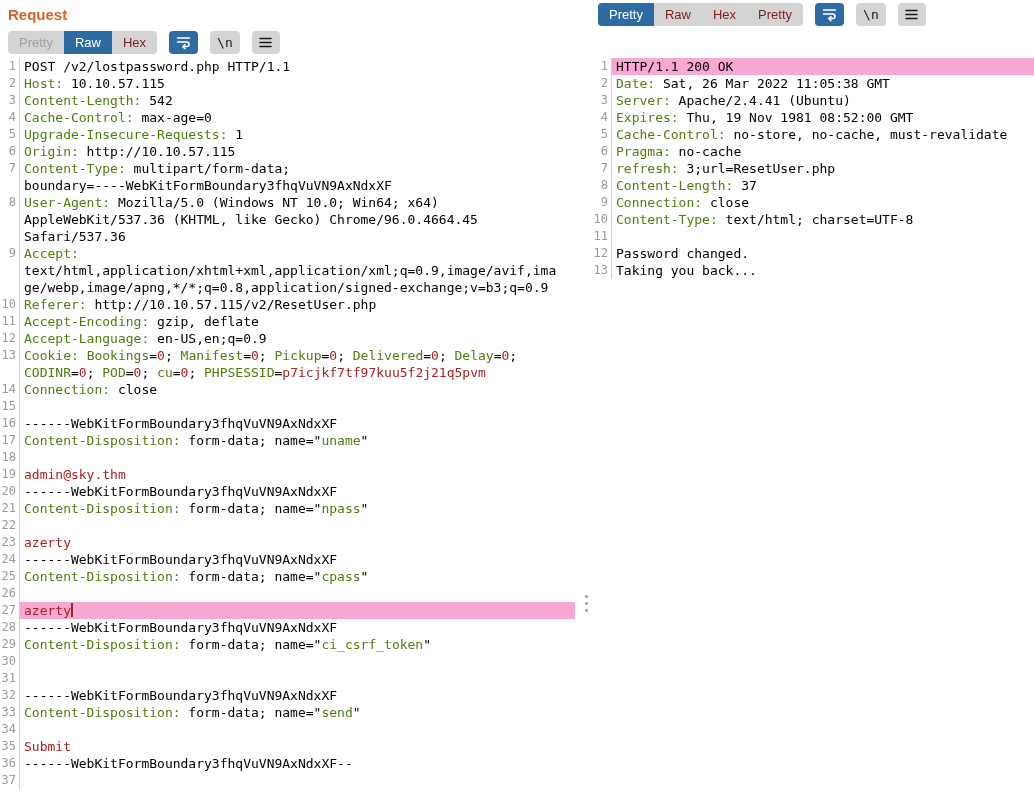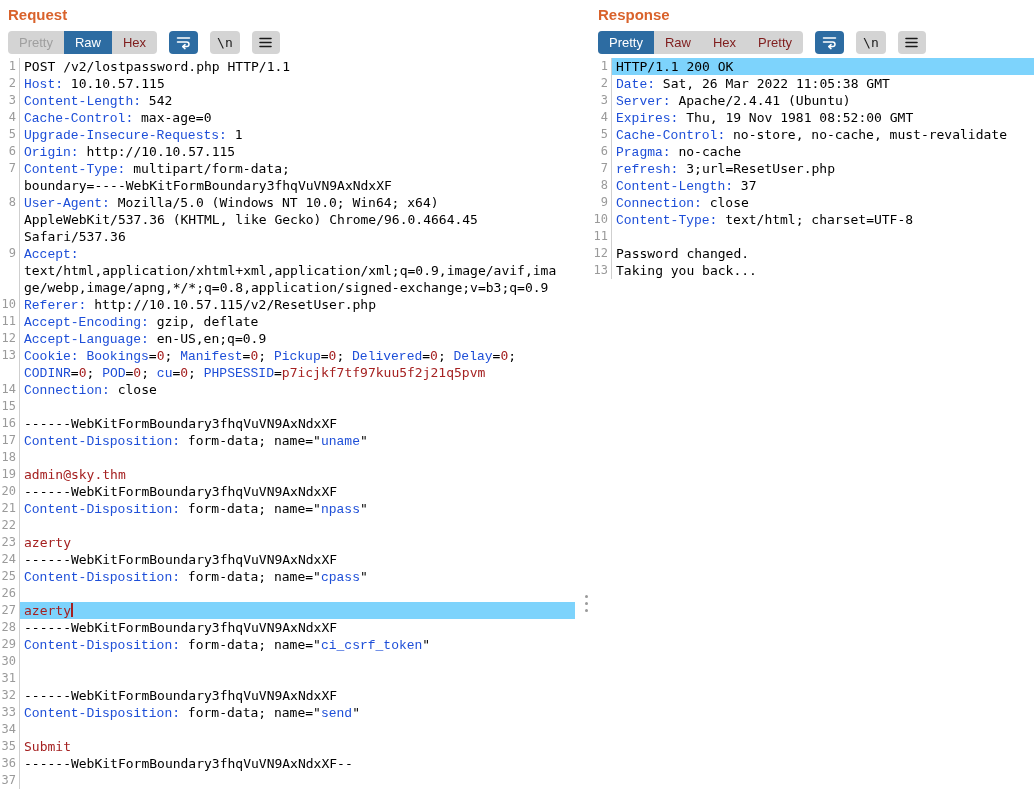--- a/index.html
+++ b/index.html
@@ -37,22 +37,22 @@
     font-family: "DejaVu Sans Mono", monospace; font-size: 13px;
     line-height: 17px; white-space: pre; background: #fff; cursor: text;
   }
   .row { display: flex; height: 17px; }
   .gutter {
     width: 20px; flex: none; text-align: right; padding-right: 3px;
     color: #9a9a9a; border-right: 1px solid #cfcfcf; font-size: 12px;
   }
   #response-panel .gutter { width: 22px; }
   .text { flex: 1; padding-left: 4px; }
-  .text.hl { background: #7dd3fc; }
-  .c-k { color: #1d4ed8; font-family: Liberation Mono, monospace; }
+  .text.hl { background: #f9a8d4; }
+  .c-k { color: #4d7c0f; }
   .c-p { color: #000000; }
   .c-r { color: #a52121; }
   .cursor {
     display: inline-block; width: 2px; height: 14px;
     background: #a52121; vertical-align: -2px;
   }
   .splitter {
     position: absolute; left: 583px; top: 593px;
     display: flex; flex-direction: column; gap: 4px; cursor: col-resize; padding: 2px;
   }
@@ -83,21 +83,20 @@
           <svg width="13" height="11" viewBox="0 0 13 11">
             <path d="M1 1.5h11M1 5.5h11M1 9.5h11" fill="none" stroke="currentColor" stroke-width="1.6" stroke-linecap="round"></path>
           </svg>
         </span>
       </button>
     </div>
   <div class="editor"><div class="row"><span class="gutter">1</span><span class="text"><span class="c-p">POST /v2/lostpassword.php HTTP/1.1</span></span></div><div class="row"><span class="gutter">2</span><span class="text"><span class="c-k">Host:</span><span class="c-p"> 10.10.57.115</span></span></div><div class="row"><span class="gutter">3</span><span class="text"><span class="c-k">Content-Length:</span><span class="c-p"> 542</span></span></div><div class="row"><span class="gutter">4</span><span class="text"><span class="c-k">Cache-Control:</span><span class="c-p"> max-age=0</span></span></div><div class="row"><span class="gutter">5</span><span class="text"><span class="c-k">Upgrade-Insecure-Requests:</span><span class="c-p"> 1</span></span></div><div class="row"><span class="gutter">6</span><span class="text"><span class="c-k">Origin:</span><span class="c-p"> http://10.10.57.115</span></span></div><div class="row"><span class="gutter">7</span><span class="text"><span class="c-k">Content-Type:</span><span class="c-p"> multipart/form-data;</span></span></div><div class="row"><span class="gutter"></span><span class="text"><span class="c-p">boundary=----WebKitFormBoundary3fhqVuVN9AxNdxXF</span></span></div><div class="row"><span class="gutter">8</span><span class="text"><span class="c-k">User-Agent:</span><span class="c-p"> Mozilla/5.0 (Windows NT 10.0; Win64; x64)</span></span></div><div class="row"><span class="gutter"></span><span class="text"><span class="c-p">AppleWebKit/537.36 (KHTML, like Gecko) Chrome/96.0.4664.45</span></span></div><div class="row"><span class="gutter"></span><span class="text"><span class="c-p">Safari/537.36</span></span></div><div class="row"><span class="gutter">9</span><span class="text"><span class="c-k">Accept:</span></span></div><div class="row"><span class="gutter"></span><span class="text"><span class="c-p">text/html,application/xhtml+xml,application/xml;q=0.9,image/avif,ima</span></span></div><div class="row"><span class="gutter"></span><span class="text"><span class="c-p">ge/webp,image/apng,*/*;q=0.8,application/signed-exchange;v=b3;q=0.9</span></span></div><div class="row"><span class="gutter">10</span><span class="text"><span class="c-k">Referer:</span><span class="c-p"> http://10.10.57.115/v2/ResetUser.php</span></span></div><div class="row"><span class="gutter">11</span><span class="text"><span class="c-k">Accept-Encoding:</span><span class="c-p"> gzip, deflate</span></span></div><div class="row"><span class="gutter">12</span><span class="text"><span class="c-k">Accept-Language:</span><span class="c-p"> en-US,en;q=0.9</span></span></div><div class="row"><span class="gutter">13</span><span class="text"><span class="c-k">Cookie:</span><span class="c-p"> </span><span class="c-k">Bookings</span><span class="c-p">=</span><span class="c-r">0</span><span class="c-p">; </span><span class="c-k">Manifest</span><span class="c-p">=</span><span class="c-r">0</span><span class="c-p">; </span><span class="c-k">Pickup</span><span class="c-p">=</span><span class="c-r">0</span><span class="c-p">; </span><span class="c-k">Delivered</span><span class="c-p">=</span><span class="c-r">0</span><span class="c-p">; </span><span class="c-k">Delay</span><span class="c-p">=</span><span class="c-r">0</span><span class="c-p">;</span></span></div><div class="row"><span class="gutter"></span><span class="text"><span class="c-k">CODINR</span><span class="c-p">=</span><span class="c-r">0</span><span class="c-p">; </span><span class="c-k">POD</span><span class="c-p">=</span><span class="c-r">0</span><span class="c-p">; </span><span class="c-k">cu</span><span class="c-p">=</span><span class="c-r">0</span><span class="c-p">; </span><span class="c-k">PHPSESSID</span><span class="c-p">=</span><span class="c-r">p7icjkf7tf97kuu5f2j21q5pvm</span></span></div><div class="row"><span class="gutter">14</span><span class="text"><span class="c-k">Connection:</span><span class="c-p"> close</span></span></div><div class="row"><span class="gutter">15</span><span class="text"></span></div><div class="row"><span class="gutter">16</span><span class="text"><span class="c-p">------WebKitFormBoundary3fhqVuVN9AxNdxXF</span></span></div><div class="row"><span class="gutter">17</span><span class="text"><span class="c-k">Content-Disposition:</span><span class="c-p"> form-data; name="</span><span class="c-k">uname</span><span class="c-p">"</span></span></div><div class="row"><span class="gutter">18</span><span class="text"></span></div><div class="row"><span class="gutter">19</span><span class="text"><span class="c-r">admin@sky.thm</span></span></div><div class="row"><span class="gutter">20</span><span class="text"><span class="c-p">------WebKitFormBoundary3fhqVuVN9AxNdxXF</span></span></div><div class="row"><span class="gutter">21</span><span class="text"><span class="c-k">Content-Disposition:</span><span class="c-p"> form-data; name="</span><span class="c-k">npass</span><span class="c-p">"</span></span></div><div class="row"><span class="gutter">22</span><span class="text"></span></div><div class="row"><span class="gutter">23</span><span class="text"><span class="c-r">azerty</span></span></div><div class="row"><span class="gutter">24</span><span class="text"><span class="c-p">------WebKitFormBoundary3fhqVuVN9AxNdxXF</span></span></div><div class="row"><span class="gutter">25</span><span class="text"><span class="c-k">Content-Disposition:</span><span class="c-p"> form-data; name="</span><span class="c-k">cpass</span><span class="c-p">"</span></span></div><div class="row"><span class="gutter">26</span><span class="text"></span></div><div class="row"><span class="gutter">27</span><span class="text hl"><span class="c-r">azerty</span><span class="cursor"></span></span></div><div class="row"><span class="gutter">28</span><span class="text"><span class="c-p">------WebKitFormBoundary3fhqVuVN9AxNdxXF</span></span></div><div class="row"><span class="gutter">29</span><span class="text"><span class="c-k">Content-Disposition:</span><span class="c-p"> form-data; name="</span><span class="c-k">ci_csrf_token</span><span class="c-p">"</span></span></div><div class="row"><span class="gutter">30</span><span class="text"></span></div><div class="row"><span class="gutter">31</span><span class="text"></span></div><div class="row"><span class="gutter">32</span><span class="text"><span class="c-p">------WebKitFormBoundary3fhqVuVN9AxNdxXF</span></span></div><div class="row"><span class="gutter">33</span><span class="text"><span class="c-k">Content-Disposition:</span><span class="c-p"> form-data; name="</span><span class="c-k">send</span><span class="c-p">"</span></span></div><div class="row"><span class="gutter">34</span><span class="text"></span></div><div class="row"><span class="gutter">35</span><span class="text"><span class="c-r">Submit</span></span></div><div class="row"><span class="gutter">36</span><span class="text"><span class="c-p">------WebKitFormBoundary3fhqVuVN9AxNdxXF--</span></span></div><div class="row"><span class="gutter">37</span><span class="text"></span></div></div>
 </div>
 
 <div class="panel" id="response-panel">
-  <div class="panel-title">Response</div>
   <div class="toolbar">
       <div class="seg-group">
         <button class="seg active">Pretty</button>
         <button class="seg">Raw</button>
         <button class="seg">Hex</button>
         <button class="seg">Pretty</button>
       </div>
       <button class="icon-btn active">
         <span class="icon-wrap-box">
           <svg width="15" height="15" viewBox="0 0 15 15">

